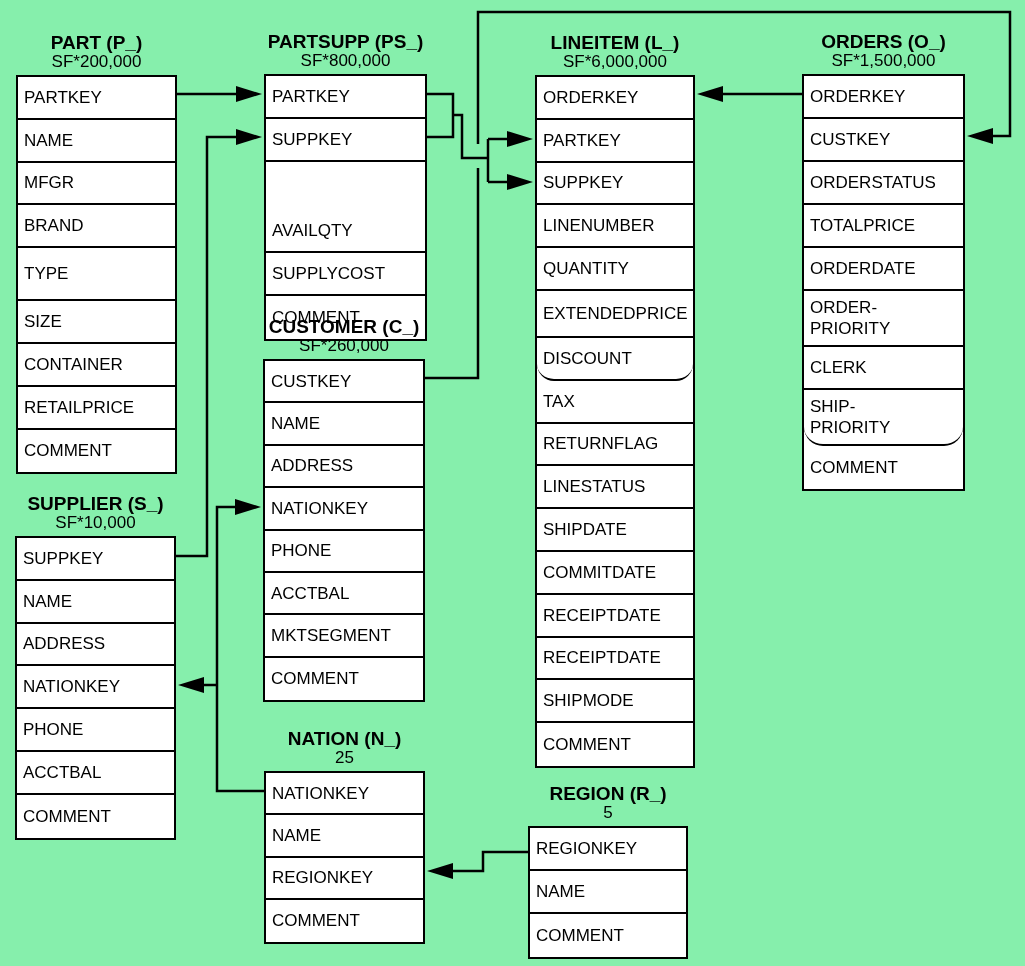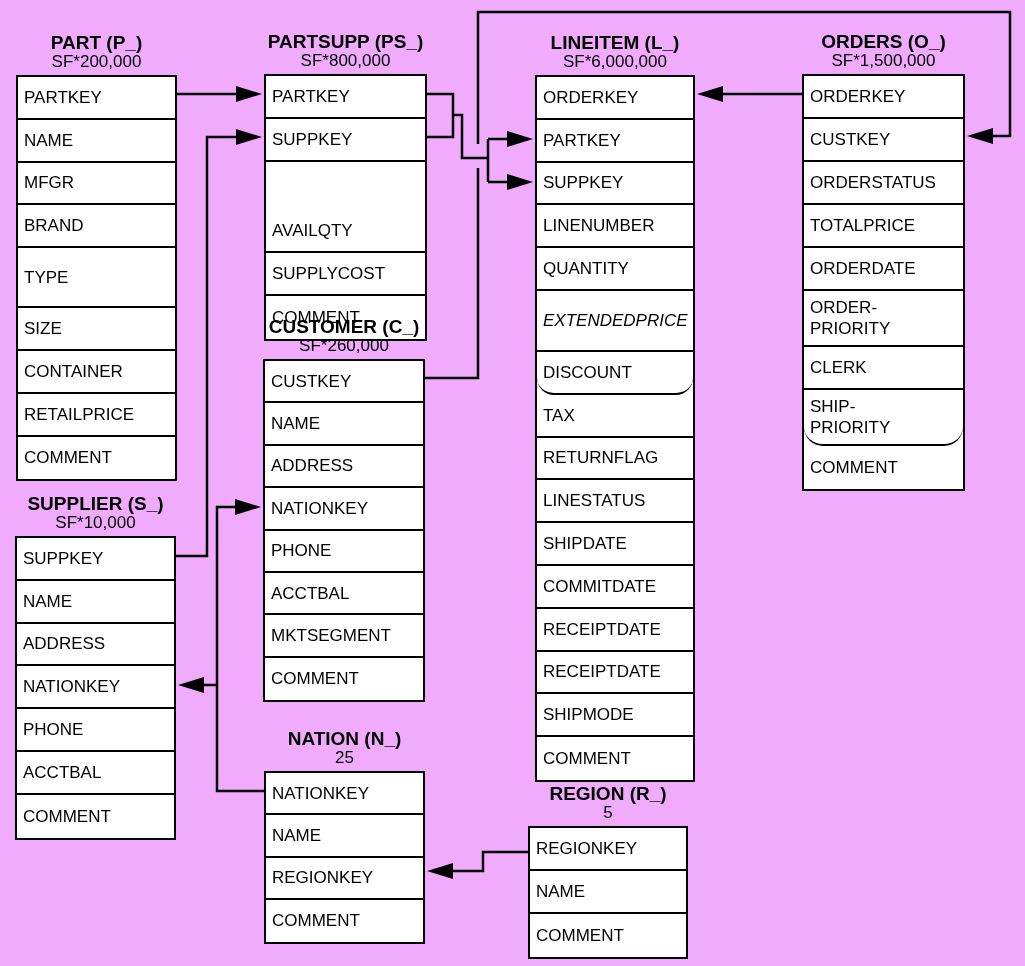--- a/index.html
+++ b/index.html
@@ -1,19 +1,19 @@
 <!DOCTYPE html>
 <html><head>
 <meta charset="utf-8">
 <style>
   html,body{margin:0;padding:0;background:#ffffff;}
   #canvas{
     position:relative;
     width:1025px;height:966px;
-    background:#f0abfc;
+    background:#86efac;
     font-family:"Liberation Sans","DejaVu Sans",sans-serif;
     overflow:hidden;
   }
   .tbl-title{
     position:absolute;
     text-align:center;
     font-weight:bold;
     font-size:19px;
     color:#000;
     white-space:nowrap;
@@ -62,21 +62,21 @@
 <div id="canvas">
 
   <div id="tables">
       <div class="tbl-title" style="left: -24px; top: 32px; width: 241px;">PART (P_)</div>
       <div class="tbl-card" style="left: -24px; top: 52px; width: 241px;">SF*200,000</div>
       <div class="tbox" style="left: 16px; top: 75px; width: 157px;">
         <div class="trow" style="height: 42.8px;">PARTKEY</div>
         <div class="trow" style="height: 42.8px;">NAME</div>
         <div class="trow" style="height: 42.8px;">MFGR</div>
         <div class="trow" style="height: 42.8px;">BRAND</div>
-        <div class="trow" style="height: 60px;">TYPE</div>
+        <div class="trow" style="height: 53px;">TYPE</div>
         <div class="trow" style="height: 42.8px;">SIZE</div>
         <div class="trow" style="height: 42.8px;">CONTAINER</div>
         <div class="trow" style="height: 42.8px;">RETAILPRICE</div>
         <div class="trow" style="height: 42.8px;">COMMENT</div>
       </div>
       <div class="tbl-title" style="left: 224px; top: 31px; width: 243px;">PARTSUPP (PS_)</div>
       <div class="tbl-card" style="left: 224px; top: 51px; width: 243px;">SF*800,000</div>
       <div class="tbox" style="left: 264px; top: 74px; width: 159px;">
         <div class="trow" style="height: 43px;">PARTKEY</div>
         <div class="trow" style="height: 43px;">SUPPKEY</div>
@@ -85,21 +85,21 @@
         <div class="trow" style="height: 43px;">COMMENT</div>
       </div>
       <div class="tbl-title" style="left: 495px; top: 32px; width: 240px;">LINEITEM (L_)</div>
       <div class="tbl-card" style="left: 495px; top: 52px; width: 240px;">SF*6,000,000</div>
       <div class="tbox" style="left: 535px; top: 75px; width: 156px;">
         <div class="trow" style="height: 42.8px;">ORDERKEY</div>
         <div class="trow" style="height: 42.8px;">PARTKEY</div>
         <div class="trow" style="height: 42.8px;">SUPPKEY</div>
         <div class="trow" style="height: 42.8px;">LINENUMBER</div>
         <div class="trow" style="height: 42.8px;">QUANTITY</div>
-        <div class="trow" style="height: 61px; font-style: italic;">EXTENDEDPRICE</div>
+        <div class="trow" style="height: 47px;">EXTENDEDPRICE</div>
         <div class="trow" style="height: 42.8px; border-radius: 17px;">DISCOUNT</div>
         <div class="trow" style="height: 42.8px;">TAX</div>
         <div class="trow" style="height: 42.8px;">RETURNFLAG</div>
         <div class="trow" style="height: 42.8px;">LINESTATUS</div>
         <div class="trow" style="height: 42.8px;">SHIPDATE</div>
         <div class="trow" style="height: 42.8px;">COMMITDATE</div>
         <div class="trow" style="height: 42.8px;">RECEIPTDATE</div>
         <div class="trow" style="height: 42.8px;">RECEIPTDATE</div>
         <div class="trow" style="height: 42.8px;">SHIPMODE</div>
         <div class="trow" style="height: 42.8px;">COMMENT</div>

